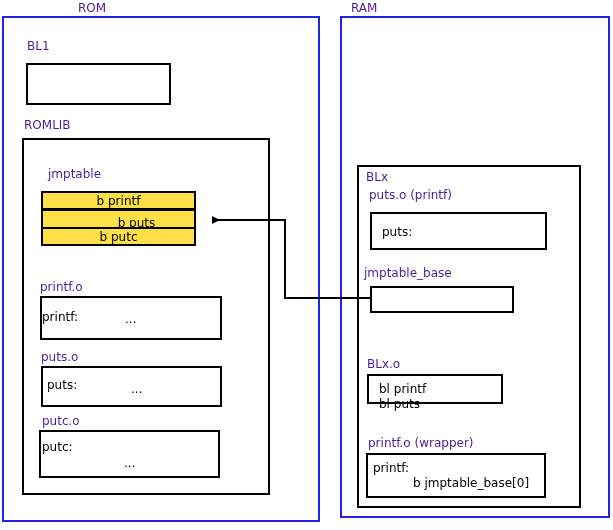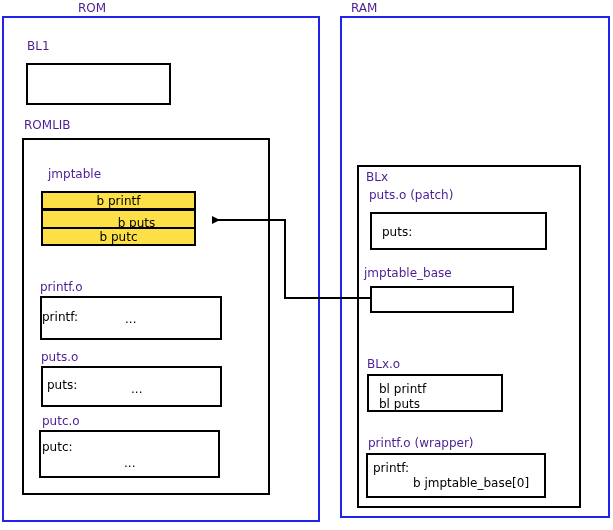--- a/index.html
+++ b/index.html
@@ -109,30 +109,30 @@
     <span class="boxtext" style="left:1px; top:8px;">putc:</span>
     <span class="boxtext" style="left:83px; top:24px;">...</span>
   </div>
 
   <div class="lbl" style="left:351px; top:1px;">RAM</div>
   <div class="region" style="left:340px; top:16px; width:270px; height:502px;"></div>
 
   <div class="container-box" style="left:357px; top:165px; width:224px; height:343px;"></div>
   <div class="lbl" style="left:366px; top:170px;">BLx</div>
 
-  <div class="lbl" style="left:369px; top:188px;">puts.o (patch)</div>
+  <div class="lbl" style="left:369px; top:188px;">puts.o (printf)</div>
   <div class="box" style="left:370px; top:212px; width:177px; height:38px;">
     <span class="boxtext" style="left:10px; top:11px;">puts:</span>
   </div>
 
   <div class="lbl" style="left:364px; top:266px;">jmptable_base</div>
   <div class="box" style="left:370px; top:286px; width:144px; height:27px;"></div>
 
   <div class="lbl" style="left:367px; top:357px;">BLx.o</div>
-  <div class="box" style="left:367px; top:374px; width:136px; height:38px;">
+  <div class="box" style="left:367px; top:374px; width:136px; height:30px;">
     <span class="boxtext" style="left:10px; top:6px;">bl printf</span>
     <span class="boxtext" style="left:10px; top:21px;">bl puts</span>
   </div>
 
   <div class="lbl" style="left:368px; top:436px;">printf.o (wrapper)</div>
   <div class="box" style="left:366px; top:453px; width:180px; height:45px;">
     <span class="boxtext" style="left:5px; top:6px;">printf:</span>
     <span class="boxtext" style="left:45px; top:21px;">b jmptable_base[0]</span>
   </div>
 

